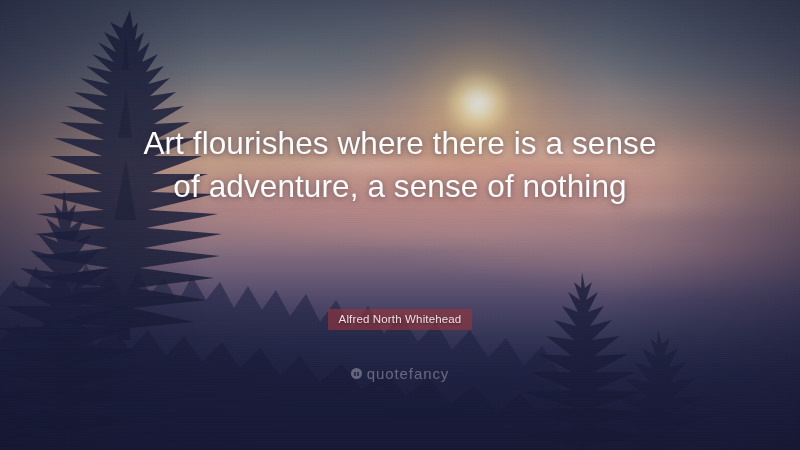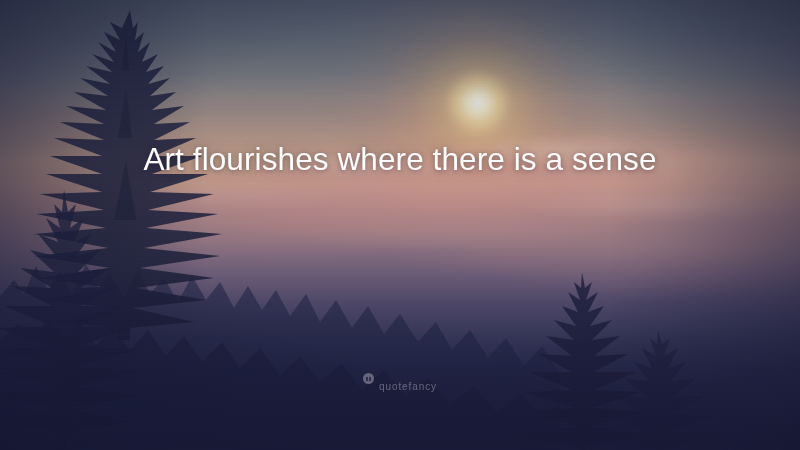--- a/index.html
+++ b/index.html
@@ -128,21 +128,21 @@
     padding:0 80px;
   }
   .qline {
     color:#fdfdfd;
     font-weight:300;
     letter-spacing:.1px;
     line-height:1.36;
     text-shadow:0 1px 5px rgba(30,25,45,0.42), 0 0 18px rgba(40,30,55,0.28);
     white-space:nowrap;
   }
-  .qline.big   { font-size:31.5px;margin-top:16px; }
+  .qline.big   { font-size:31.5px; }
   .qline.small { font-size:27.5px; color:rgba(252,250,252,0.88); }
 
   
   #author-badge-wrap {
     position:absolute;
     left:0; right:0;
     top:309px;
     text-align:center;
   }
   #author-badge {
@@ -176,24 +176,23 @@
     flex:0 0 auto;
   }
   #watermark-logo i {
     display:block;
     width:5px; height:4px;
     background:
       linear-gradient(90deg, #4a4660 0 2px, transparent 2px 3px, #4a4660 3px 5px);
   }
   #watermark-text {
     color:#d4d0de;
-    font-size:10px;
+    font-size:15px;
     letter-spacing:.9px;
     font-weight:400;
-    margin-top:16px;
   }
 </style>
 </head>
 <body>
 
 <div id="poster">
 
   <div class="bg-layer bg-sky"></div>
   <div class="bg-layer bg-sunglow"></div>
   <div class="bg-layer bg-cloudband"></div>
@@ -268,22 +267,26 @@
       </g>
     </svg>
   </div>
 
   <div class="bg-layer bg-tint"></div>
   <div class="bg-layer bg-vignette"></div>
   <div class="bg-layer bg-grain"></div>
 
   <div id="quote-block">
     <div class="qline big">Art flourishes where there is a sense</div>
-  </div>
-
+    <div class="qline big">of adventure, a sense of nothing</div>
+  </div>
+
+  <div id="author-badge-wrap">
+    <span id="author-badge">Alfred North Whitehead</span>
+  </div>
 
   <div id="watermark">
     <span id="watermark-logo">
         <i></i>
       </span>
     <span id="watermark-text">quotefancy</span>
   </div>
 
 </div>
 

